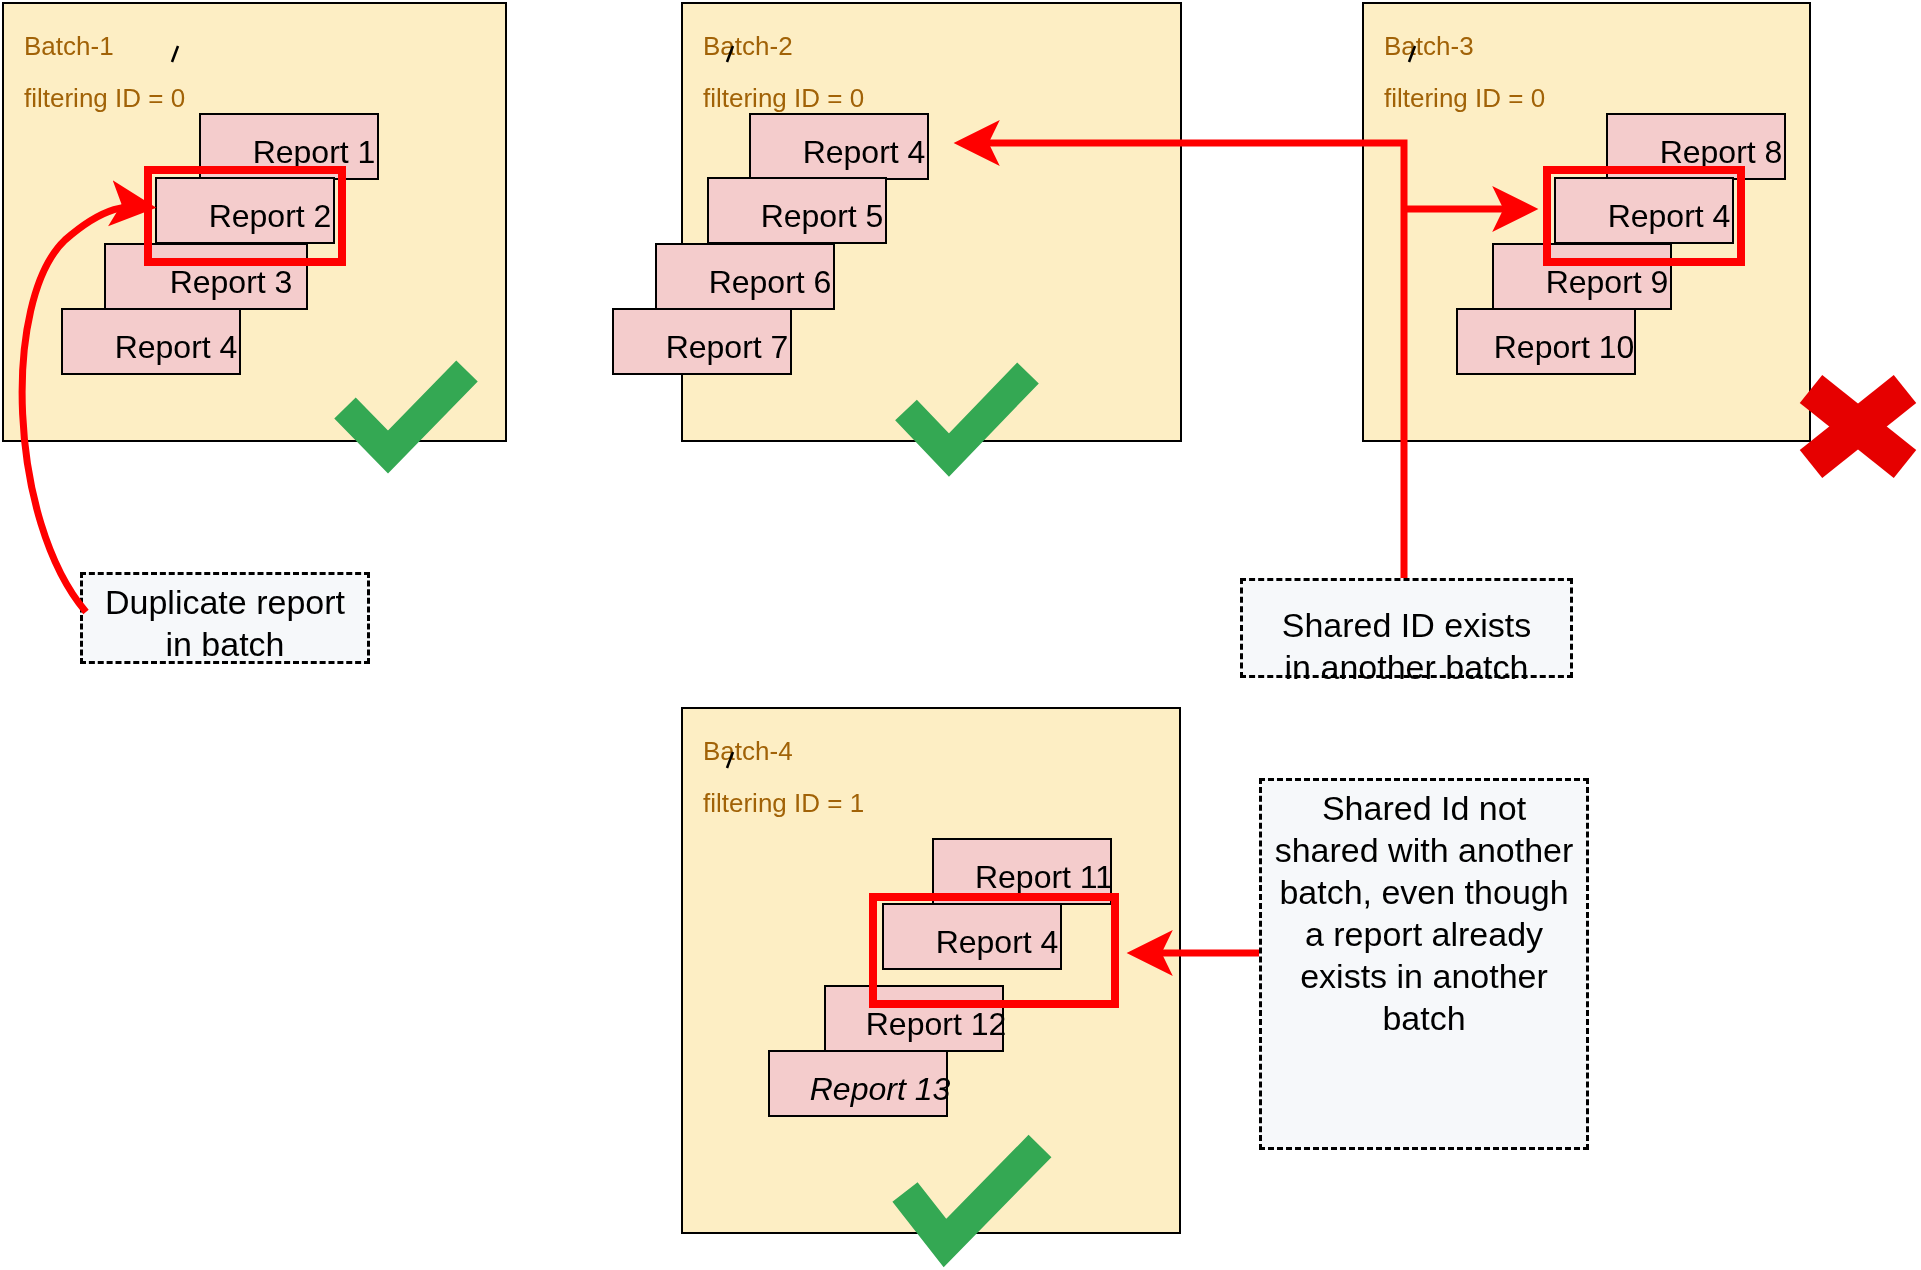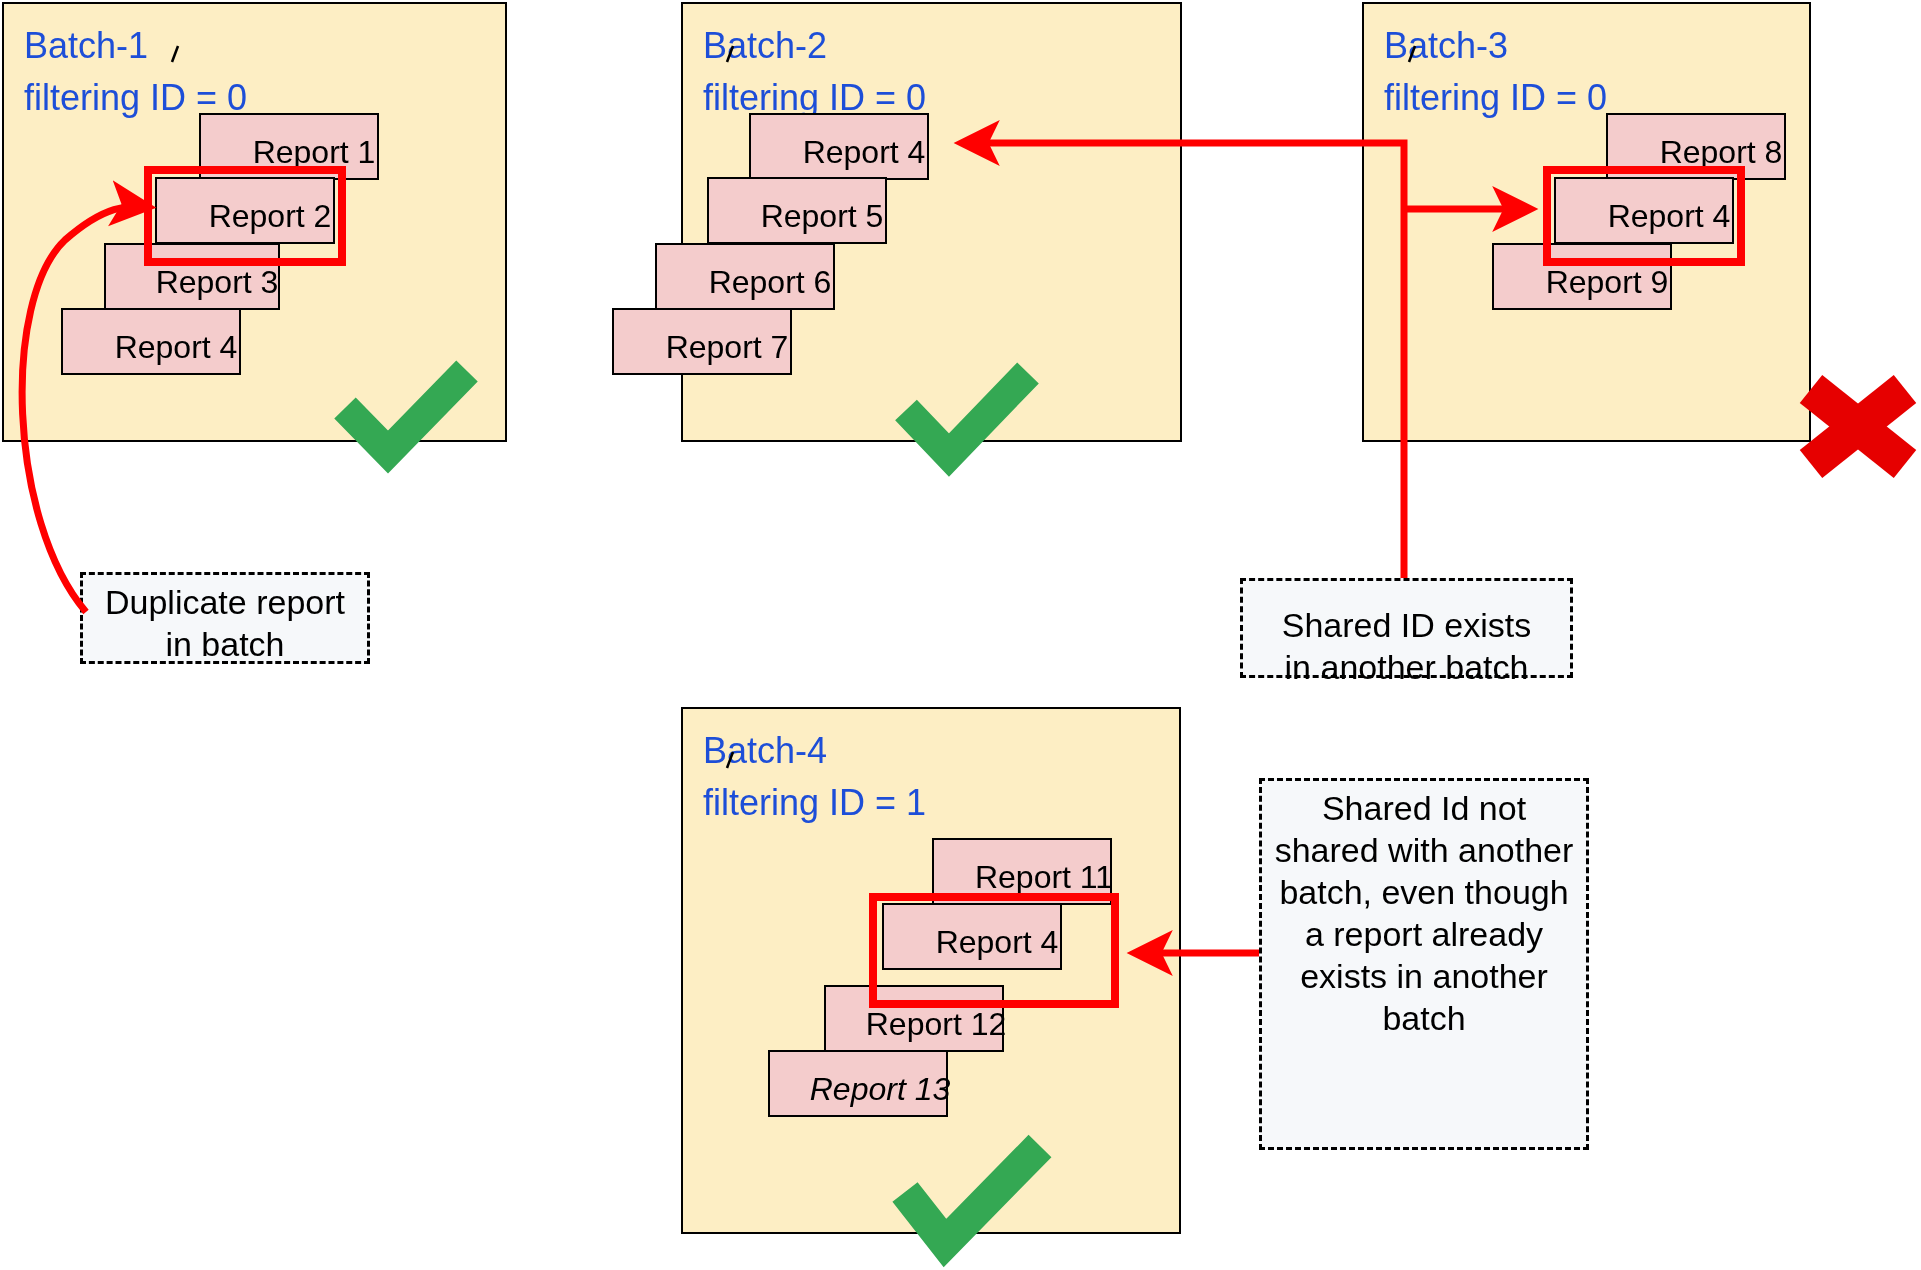--- a/index.html
+++ b/index.html
@@ -1,22 +1,22 @@
 <!DOCTYPE html>
 <html><head>
 <meta charset="utf-8">
 <style>
   html,body{margin:0;padding:0;background:#ffffff;}
   body{width:1921px;height:1270px;position:relative;overflow:hidden;
        font-family:"Liberation Sans","DejaVu Sans",sans-serif;}
   #stage{position:absolute;left:0;top:0;width:1921px;height:1270px;}
 
   .batch{position:absolute;background:#fdeec4;border:2px solid #000;box-sizing:border-box;}
-  .batch-title{position:absolute;left:20px;top:16px;font-size:36px;line-height:52px;
-               color:#1d4ed8;white-space:pre-line;letter-spacing:0px;}
+  .batch-title{position:absolute;left:20px;top:16px;font-size:26px;line-height:52px;
+               color:#a16207;white-space:pre-line;letter-spacing:0px;}
 
   .report{position:absolute;background:#f4cccc;border:2px solid #000;box-sizing:border-box;
           display:flex;align-items:center;justify-content:center;font-size:32px;color:#000;}
   .report span{display:block;padding-bottom:16px;}
 
   .hl{position:absolute;border:8px solid #ff0000;box-sizing:border-box;background:transparent;}
 
   .callout{position:absolute;background:#f6f8fa;border:3px dashed #000;box-sizing:border-box;
            display:flex;align-items:flex-start;justify-content:center;text-align:center;
            font-size:34px;line-height:42px;color:#000;padding:6px 10px;}
@@ -31,21 +31,21 @@
   <div class="batch" style="left:2px;top:2px;width:505px;height:440px;">
     <div class="batch-title">Batch-1
 filtering ID = 0</div>
   </div>
   <div class="report" style="left:199px;top:113px;width:180px;height:67px;">
      <span style="position:relative;left:25px;top:14px;">Report 1</span>
   </div>
   <div class="report" style="left:155px;top:177px;width:180px;height:67px;">
      <span style="position:relative;left:25px;top:14px;">Report 2</span>
   </div>
-  <div class="report" style="left:104px;top:243px;width:176px;height:67px;">
+  <div class="report" style="left:104px;top:243px;width:204px;height:67px;">
      <span style="position:relative;left:25px;top:14px;">Report 3</span>
   </div>
   <div class="report" style="left:61px;top:308px;width:180px;height:67px;">
      <span style="position:relative;left:25px;top:14px;">Report 4</span>
   </div>
   <div class="hl" style="left:144px;top:166px;width:202px;height:100px;"></div>
 
   <div class="batch" style="left:681px;top:2px;width:501px;height:440px;">
     <div class="batch-title">Batch-2
 filtering ID = 0</div>
@@ -68,20 +68,23 @@
 filtering ID = 0</div>
   </div>
   <div class="report" style="left:1606px;top:113px;width:180px;height:67px;">
      <span style="position:relative;left:25px;top:14px;">Report 8</span>
   </div>
   <div class="report" style="left:1554px;top:177px;width:180px;height:67px;">
      <span style="position:relative;left:25px;top:14px;">Report 4</span>
   </div>
   <div class="report" style="left:1492px;top:243px;width:180px;height:67px;">
      <span style="position:relative;left:25px;top:14px;">Report 9</span>
+  </div>
+  <div class="report" style="left:1456px;top:308px;width:180px;height:67px;">
+     <span style="position:relative;left:18px;top:14px;">Report 10</span>
   </div>
   <div class="hl" style="left:1543px;top:166px;width:202px;height:100px;"></div>
 
   <div class="batch" style="left:681px;top:707px;width:500px;height:527px;">
     <div class="batch-title">Batch-4
 filtering ID = 1</div>
   </div>
   <div class="report" style="left:932px;top:838px;width:180px;height:67px;">
      <span style="position:relative;left:22px;top:14px;">Report 11</span>
   </div>

